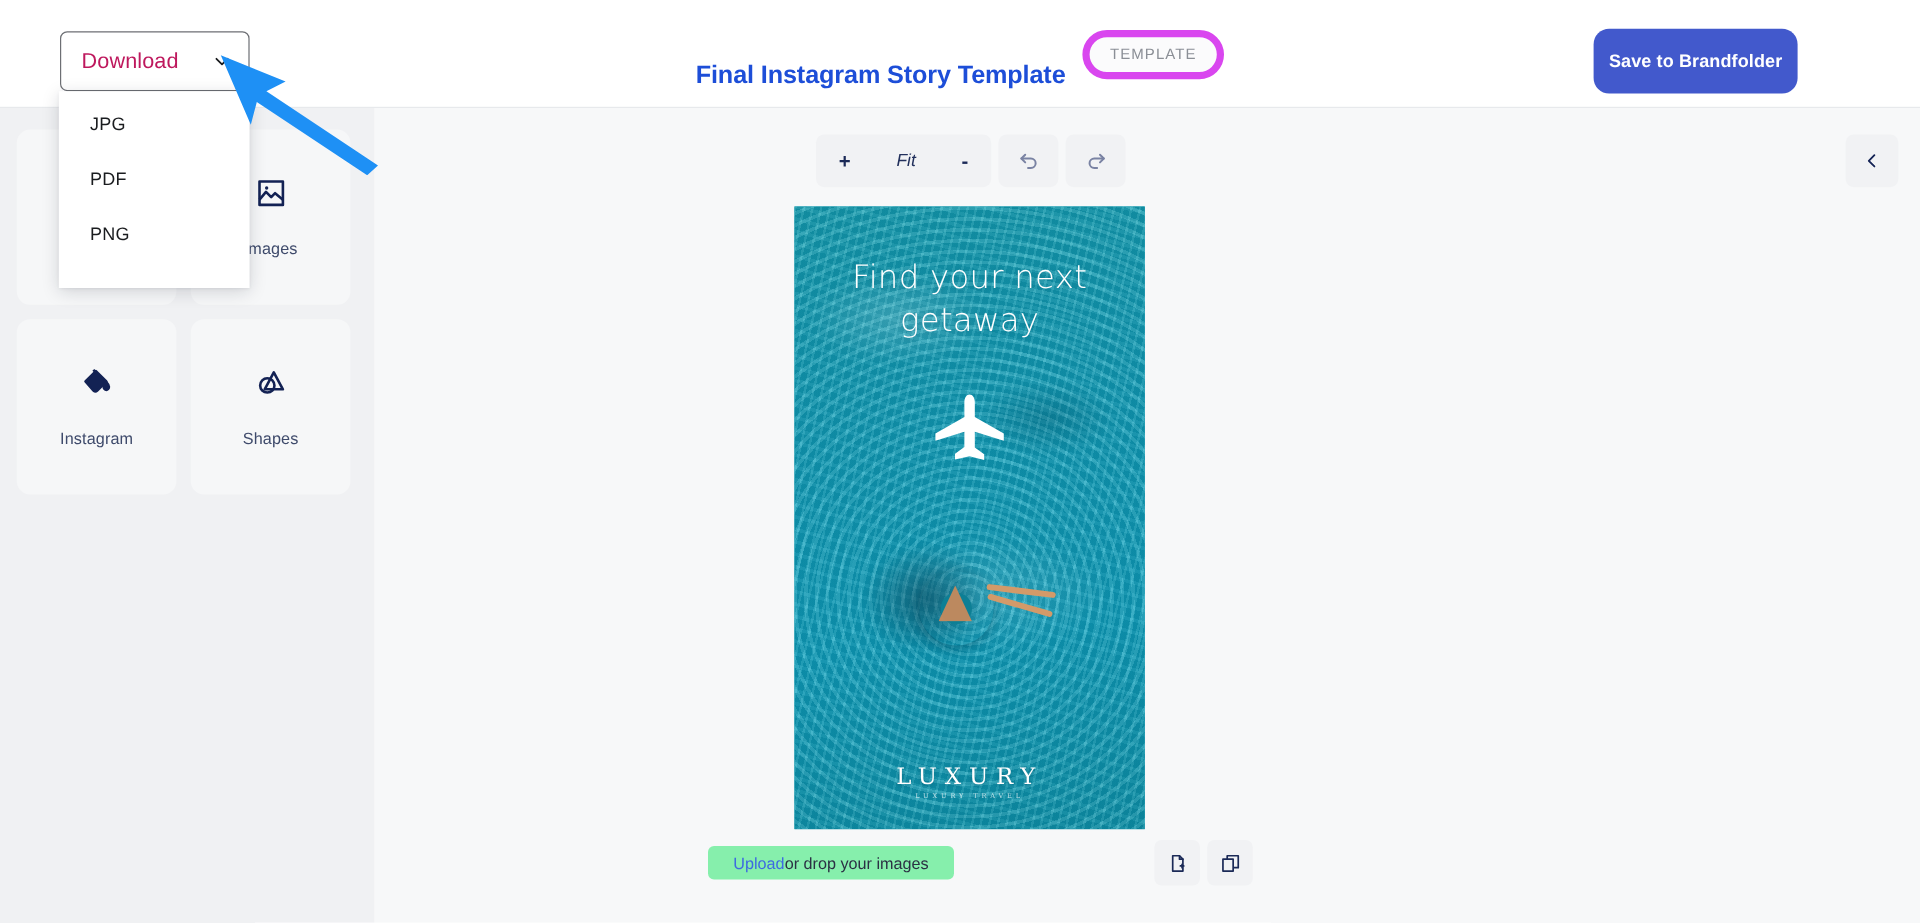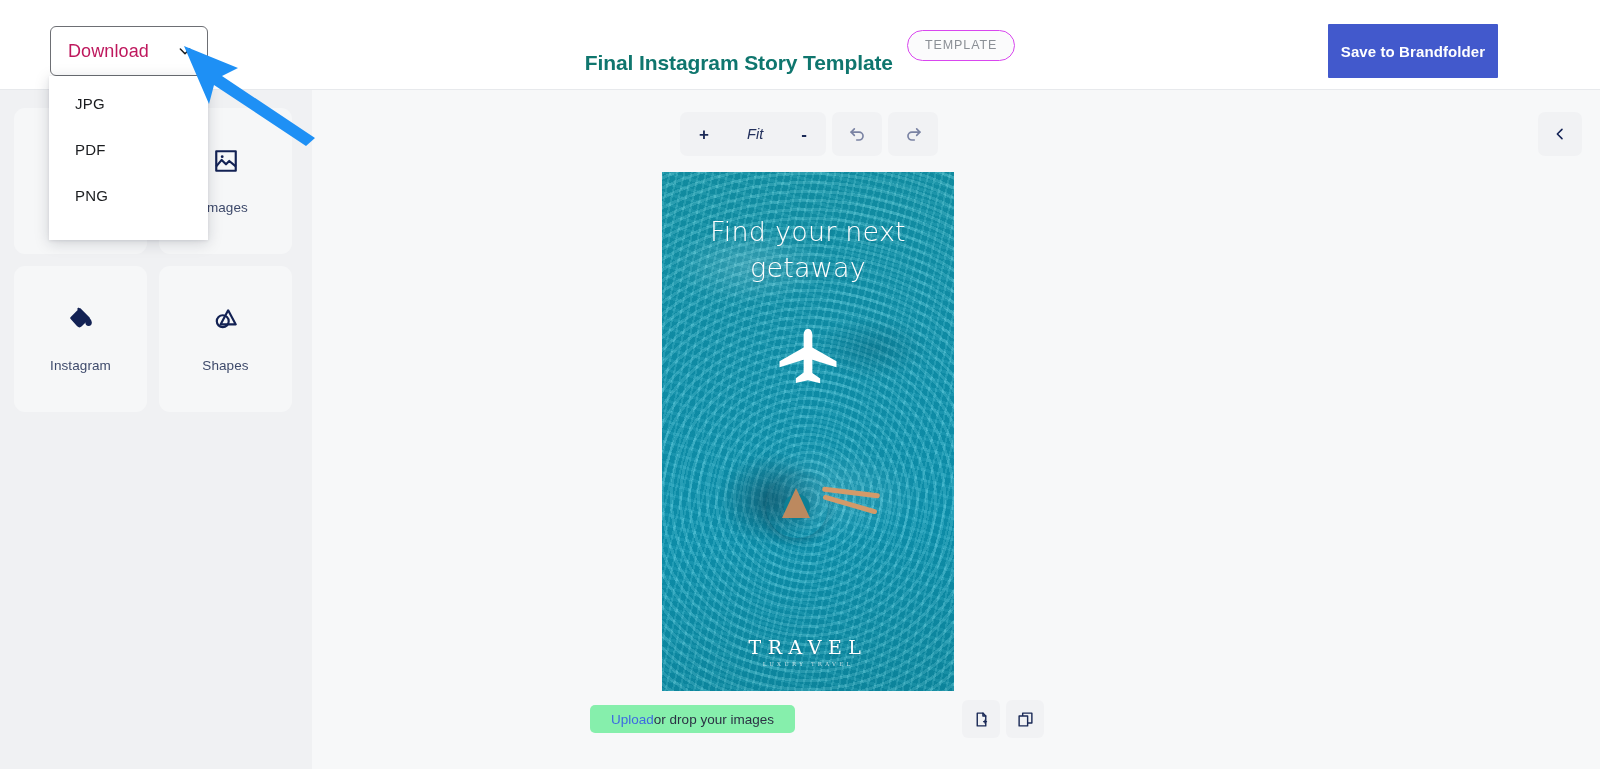--- a/index.html
+++ b/index.html
@@ -35,33 +35,33 @@
     flex: 1;
   }
   .chev-down { width: 16px; height: 16px; display:block; }
 
   .doc-title-wrap {
     position: absolute; left: 0; top: 0; width: 1600px; height: 90px;
     display: flex; align-items: center; justify-content: center; gap: 14px;
     pointer-events: none;
   }
   .doc-title {
-    font-size: 21px; font-weight: bold; color: #0f766e; letter-spacing: -.1px; margin-top: 36px;
+    font-size: 21px; font-weight: bold; color: #1d4ed8; letter-spacing: -.1px; margin-top: 36px;
   }
   .badge {
-    border: 1px solid #d946ef; border-radius: 999px;
+    border: 6px solid #d946ef; border-radius: 999px;
     background: #fbfbfc;
     padding: 7px 17px 8px;
     font-size: 12.5px; color: #8b8f96; letter-spacing: .9px;
   }
   .save-btn {
     position: absolute; right: 102px; top: 24px;
     width: 170px; height: 54px;
     background: #4259cc; color: #ffffff;
-    border: none; border-radius: 1px;
+    border: none; border-radius: 13px;
     font-size: 15px; font-family: inherit; font-weight: bold;
     letter-spacing: .1px; cursor: pointer;
   }
 
   
   .dropdown-menu {
     position: absolute; left: 49px; top: 76px;
     width: 159px; height: 164px;
     background: #ffffff;
     box-shadow: 0 3px 14px rgba(20,24,40,.17), 0 1px 3px rgba(20,24,40,.09);
@@ -363,21 +363,21 @@
       </span>
 
       <div class="float-ring">
         <div class="ring-hole"></div>
       </div>
       <div class="swimmer-body"></div>
       <div class="leg a"></div>
       <div class="leg b"></div>
 
       <div class="brand-logo">
-        <div class="brand-name">TRAVEL</div>
+        <div class="brand-name">LUXURY</div>
         <div class="brand-tag">LUXURY TRAVEL</div>
       </div>
     </div>
 
     <div class="upload-bar">
       <span class="upload-link">Upload</span>
         <span class="upload-rest"> or drop your images</span>
     </div>
 
     <div class="page-actions">

